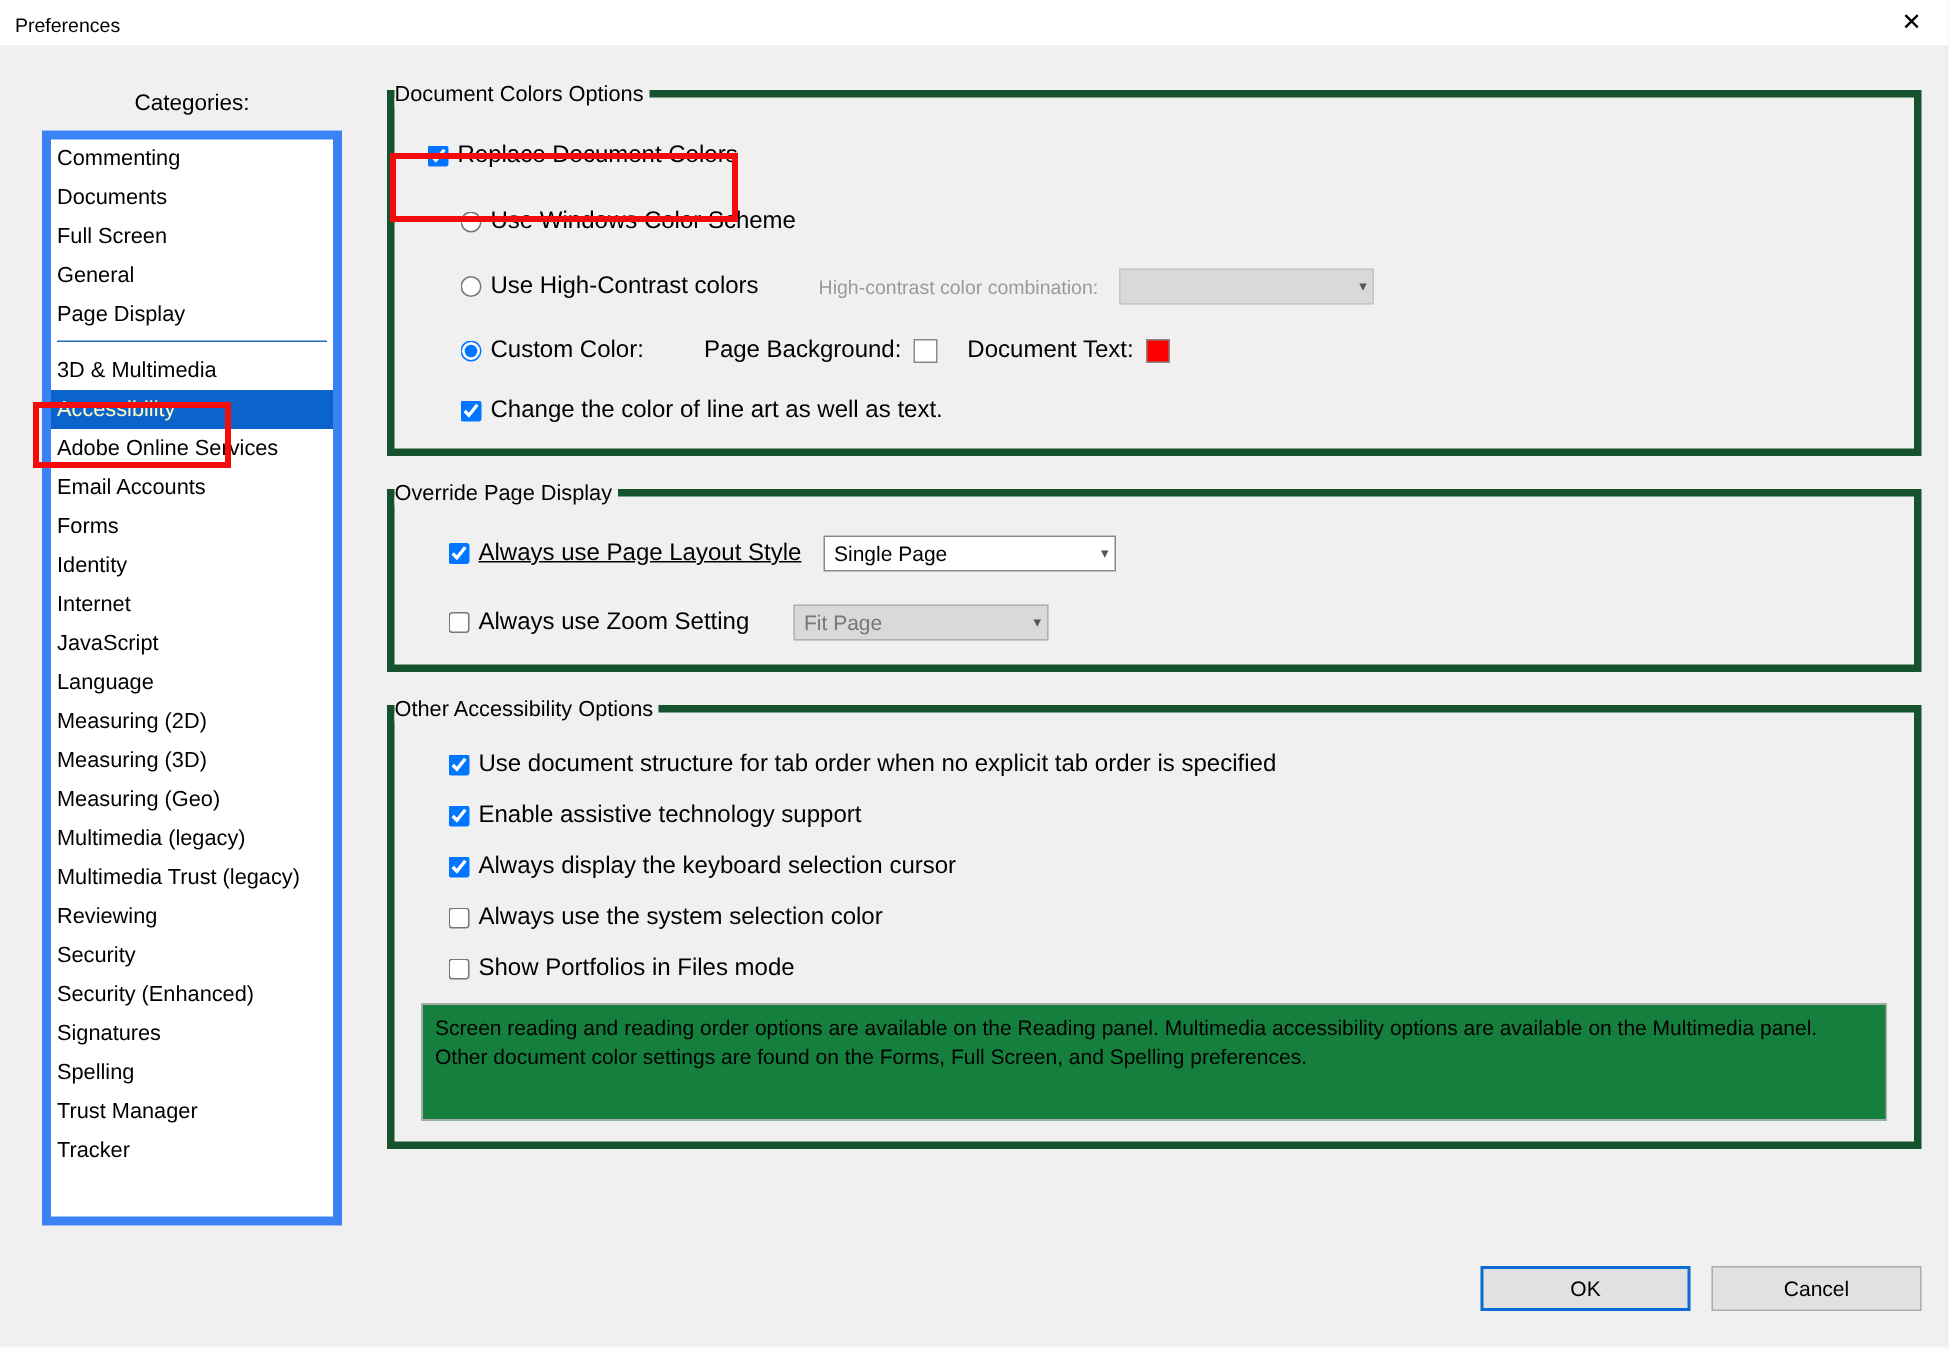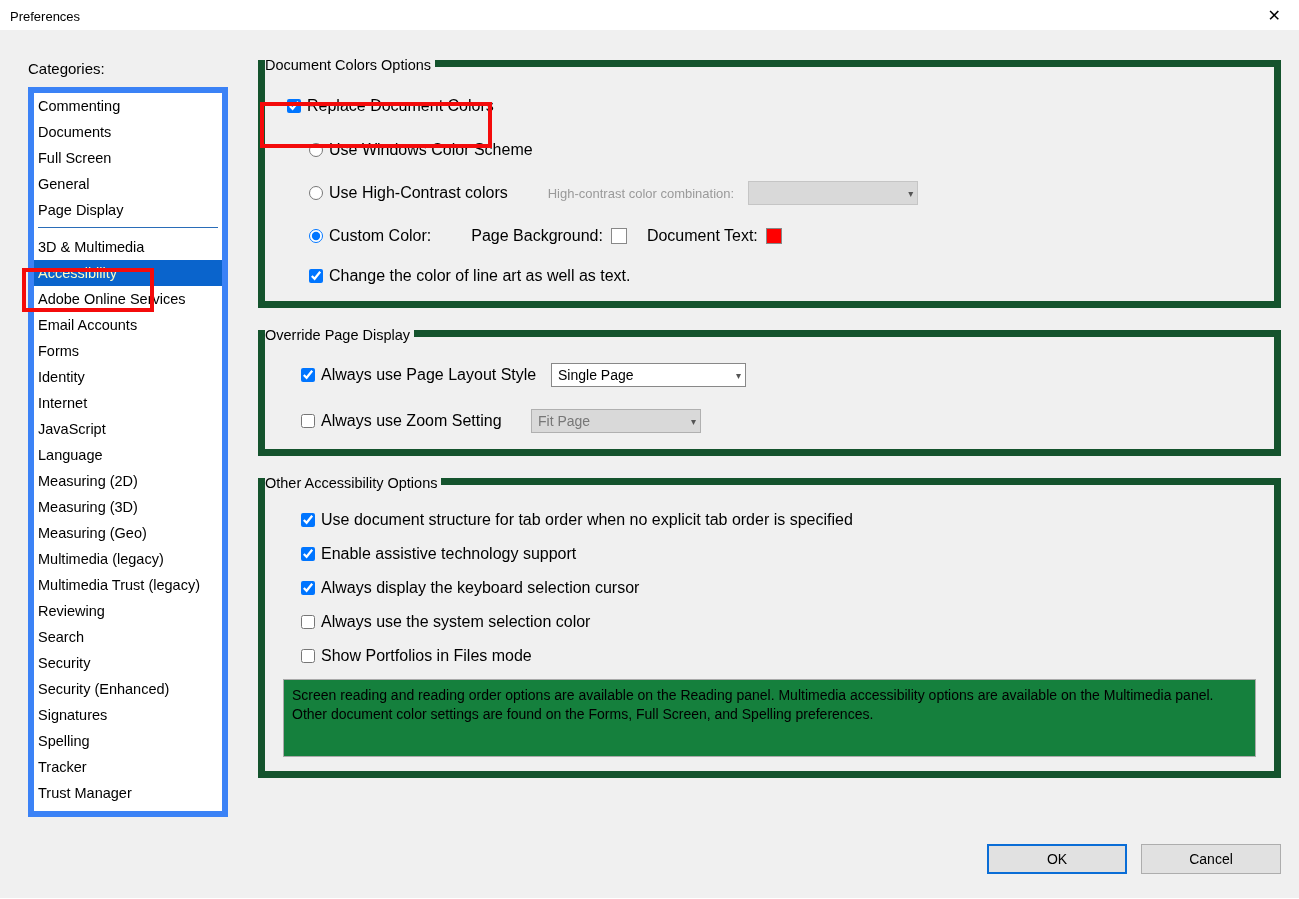--- a/index.html
+++ b/index.html
@@ -30,21 +30,21 @@
     cursor: pointer;
   }
   .main-area {
     background: #f0f0f0;
     height: 868px;
     padding: 18px 18px 0 28px;
     position: relative;
   }
   .columns { display: flex; gap: 30px; align-items: flex-start; }
   .left-col { width: 200px; flex-shrink: 0; }
-  .cat-label { margin: 12px 0 10px 0; font-size: 15px; }
+  .cat-label { margin: 12px 0 10px 0; font-size: 15px; text-align: center; }
   .cat-list {
     background: #fff;
     border: 6px solid #3b82f6;
     height: 730px;
     overflow: hidden;
     position: relative;
   }
   .cat-item {
     padding: 2px 4px;
     font-size: 14.5px;
@@ -53,21 +53,21 @@
   }
   .cat-item.selected { background: #0a64cc; color: #fef9c3; }
   .cat-sep {
     border: none;
     border-top: 1px solid #2a6db8;
     margin: 4px 4px 6px 4px;
   }
   .cat-container { position: relative; }
   .right-col { flex: 1; position: relative; }
   .fieldset-like {
-    border: 7px solid #14532d;
+    border: 5px solid #14532d;
     margin-top: 22px;
     padding: 26px 18px 14px 18px;
     position: relative;
     background: #f0f0f0;
   }
   .fieldset-like .legend {
     position: absolute;
     top: -10px;
     left: 0;
     background: #f0f0f0;
@@ -186,27 +186,26 @@
           <div class="cat-item">Identity</div>
           <div class="cat-item">Internet</div>
           <div class="cat-item">JavaScript</div>
           <div class="cat-item">Language</div>
           <div class="cat-item">Measuring (2D)</div>
           <div class="cat-item">Measuring (3D)</div>
           <div class="cat-item">Measuring (Geo)</div>
           <div class="cat-item">Multimedia (legacy)</div>
           <div class="cat-item">Multimedia Trust (legacy)</div>
           <div class="cat-item">Reviewing</div>
-          <div class="cat-item">Search</div>
           <div class="cat-item">Security</div>
           <div class="cat-item">Security (Enhanced)</div>
           <div class="cat-item">Signatures</div>
           <div class="cat-item">Spelling</div>
+          <div class="cat-item">Trust Manager</div>
           <div class="cat-item">Tracker</div>
-          <div class="cat-item">Trust Manager</div>
         </div>
     </div>
 
     <div class="right-col">
 
       <div class="fieldset-like" style="margin-top:12px; padding-top:30px;">
         <span class="legend">Document Colors Options</span>
 
         <div class="row" style="margin-left:4px; margin-bottom:26px;">
           <input type="checkbox" checked="" style="">
@@ -246,21 +245,21 @@
           <input type="checkbox" checked="" style="">
           <label>Change the color of line art as well as text.</label>
         </div>
       </div>
 
       <div class="fieldset-like">
         <span class="legend">Override Page Display</span>
 
         <div class="row indent2" style="margin-bottom:22px;">
           <input type="checkbox" checked="" style="">
-          <label style="width:230px;">Always use Page Layout Style</label>
+          <label style="width:230px;text-decoration:underline;">Always use Page Layout Style</label>
           <span class="combo" style="width:195px;">
             <span>Single Page</span>
             <span class="caret">▾</span>
           </span>
         </div>
 
         <div class="row indent2" style="margin-bottom:2px;">
           <input type="checkbox" style="">
           <label style="width:210px;">Always use Zoom Setting</label>
           <span class="combo disabled" style="width:115px;">

